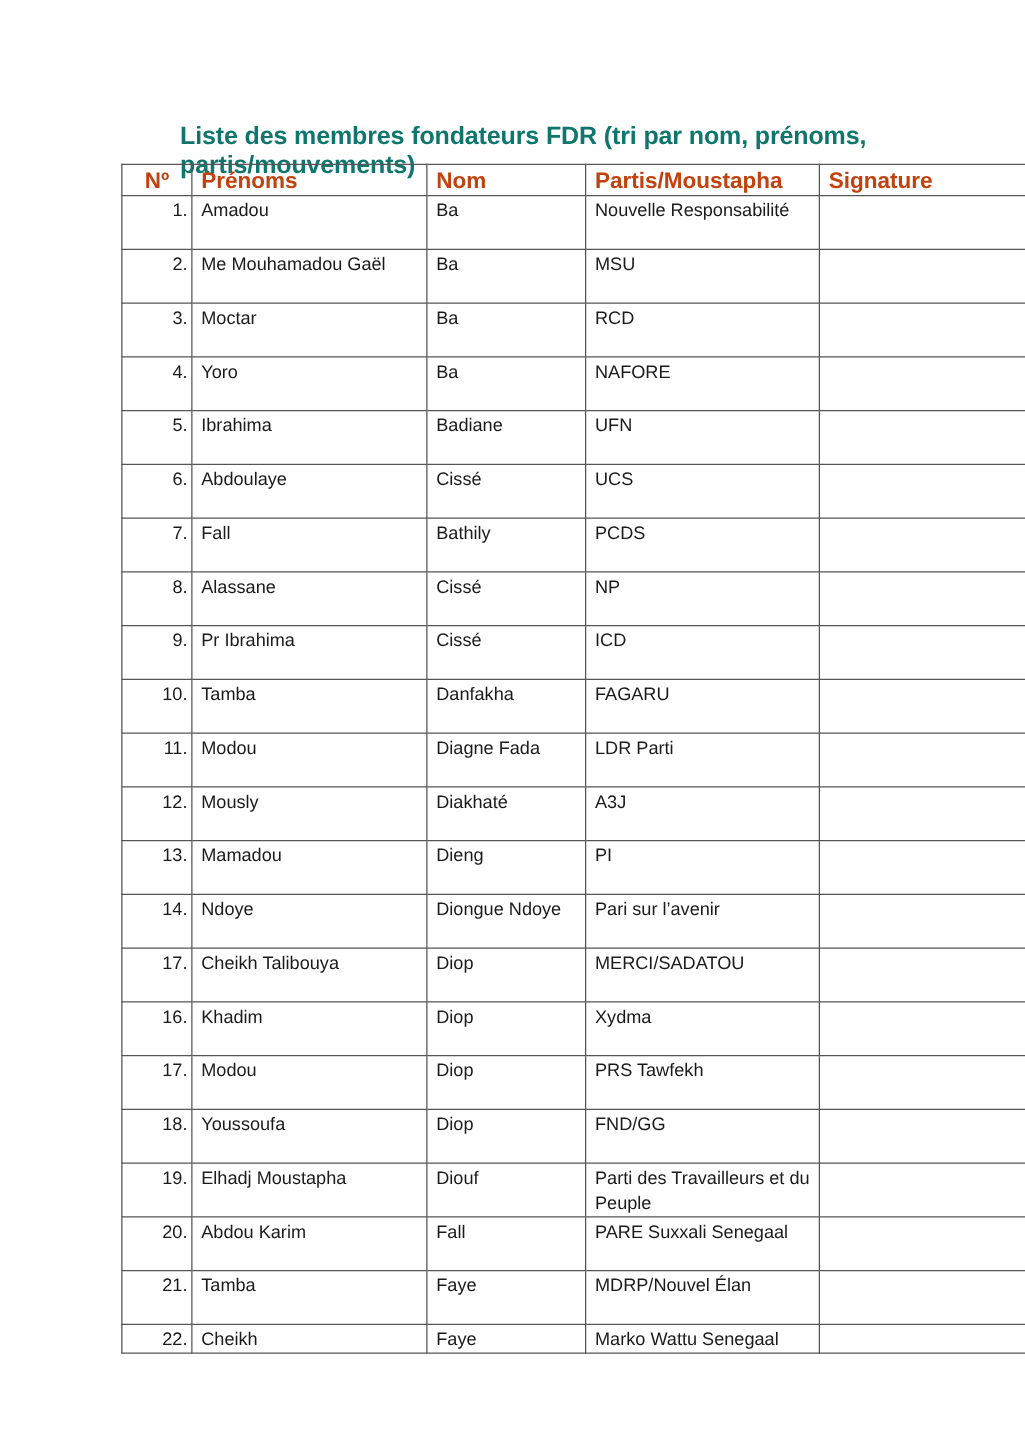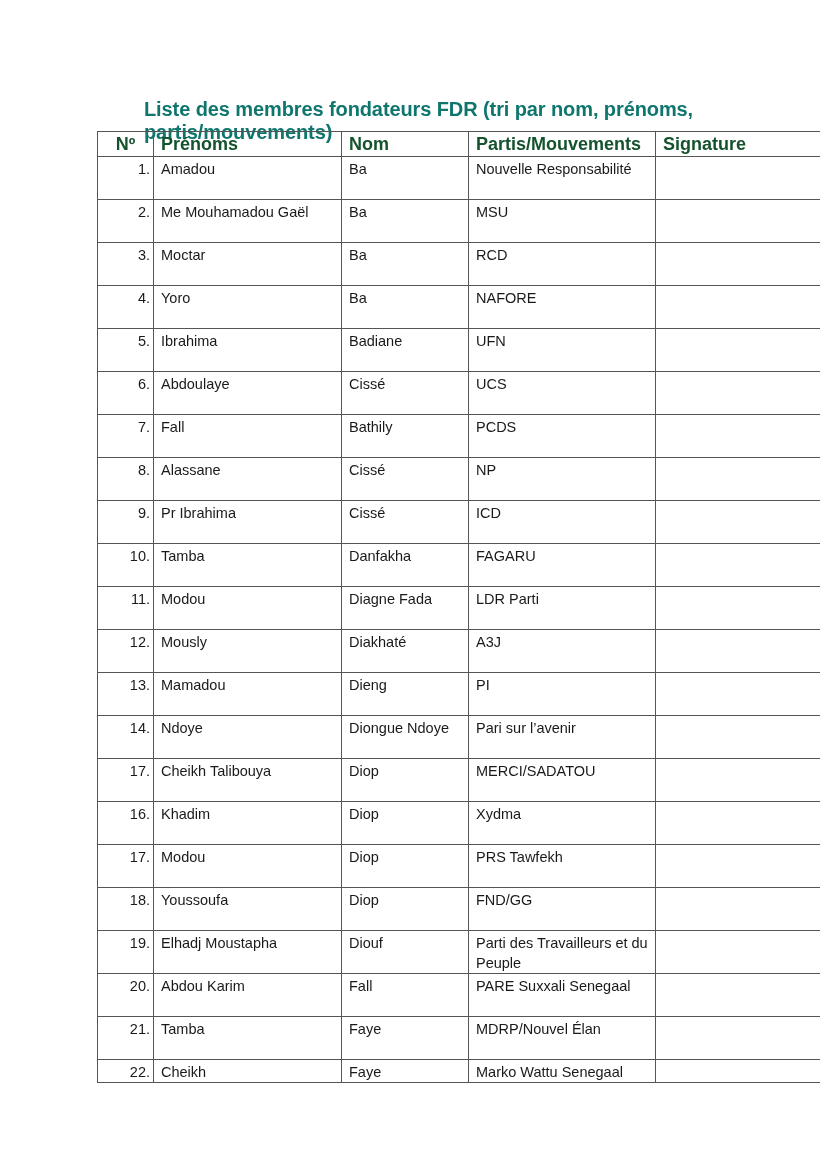--- a/index.html
+++ b/index.html
@@ -14,21 +14,21 @@
   table {
     position: absolute; left: 97px; top: 131px;
     border-collapse: collapse; table-layout: fixed; width: 740px;
   }
   td, th {
     border: 1.3px solid #555; vertical-align: top; padding: 0;
     font-size: 14.5px; line-height: 20px; overflow: hidden;
   }
   th {
     height: 23px; text-align: left; font-weight: bold; font-size: 18px;
-    padding: 1px 0 0 7px; color: #14532d; line-height: 22px;
+    padding: 1px 0 0 7px; color: #c2410c; line-height: 22px;
   }
   th.no { text-align: center; padding-left: 0; }
   td { height: 40px; padding: 2px 0 0 7px; }
   td.no { text-align: right; padding: 2px 3px 0 0; }
   tr.last td { height: 19px; }
   col.c-no { width: 56px; }
   col.c-pre { width: 188px; }
   col.c-nom { width: 127px; }
   col.c-par { width: 187px; }
   col.c-sig { width: 182px; }
@@ -44,21 +44,21 @@
       <col class="c-pre">
       <col class="c-nom">
       <col class="c-par">
       <col class="c-sig">
   </colgroup>
   <thead>
     <tr>
       <th class="no">Nº</th>
       <th>Prénoms</th>
       <th>Nom</th>
-      <th>Partis/Mouvements</th>
+      <th>Partis/Moustapha</th>
       <th>Signature</th>
     </tr>
   </thead>
   <tbody id="tbody">
       <tr>
         <td class="no">1.</td>
         <td>Amadou</td>
         <td>Ba</td>
         <td>Nouvelle Responsabilité</td>
         <td></td>

